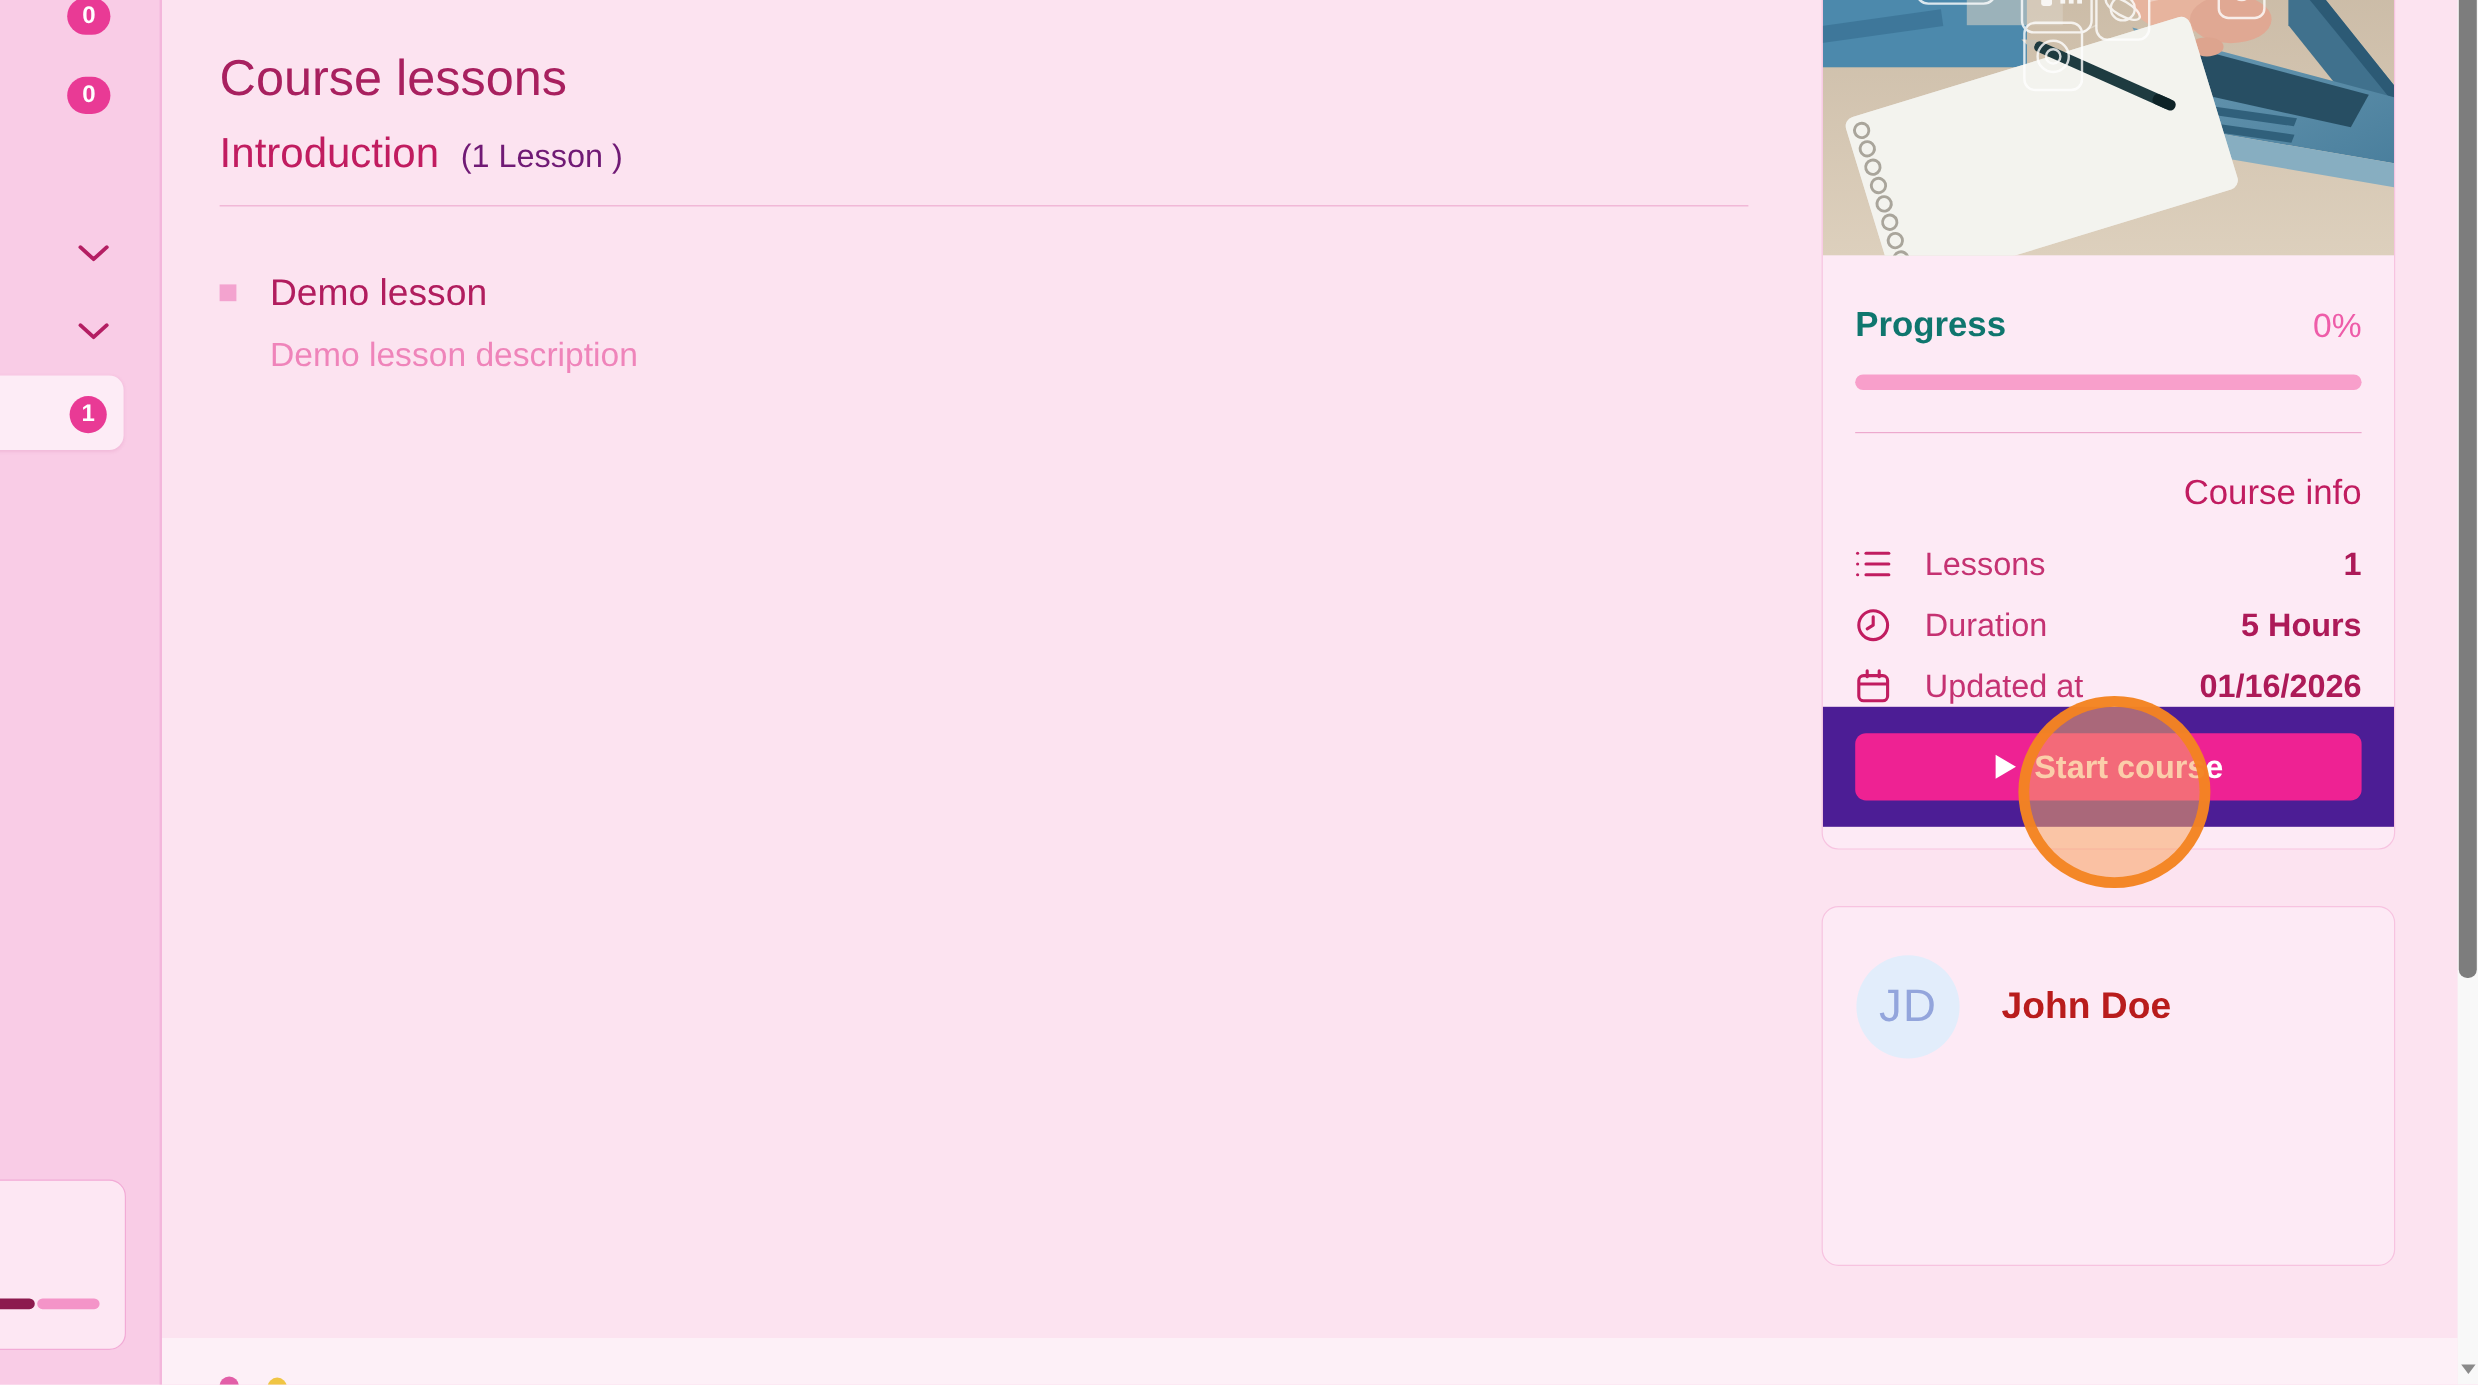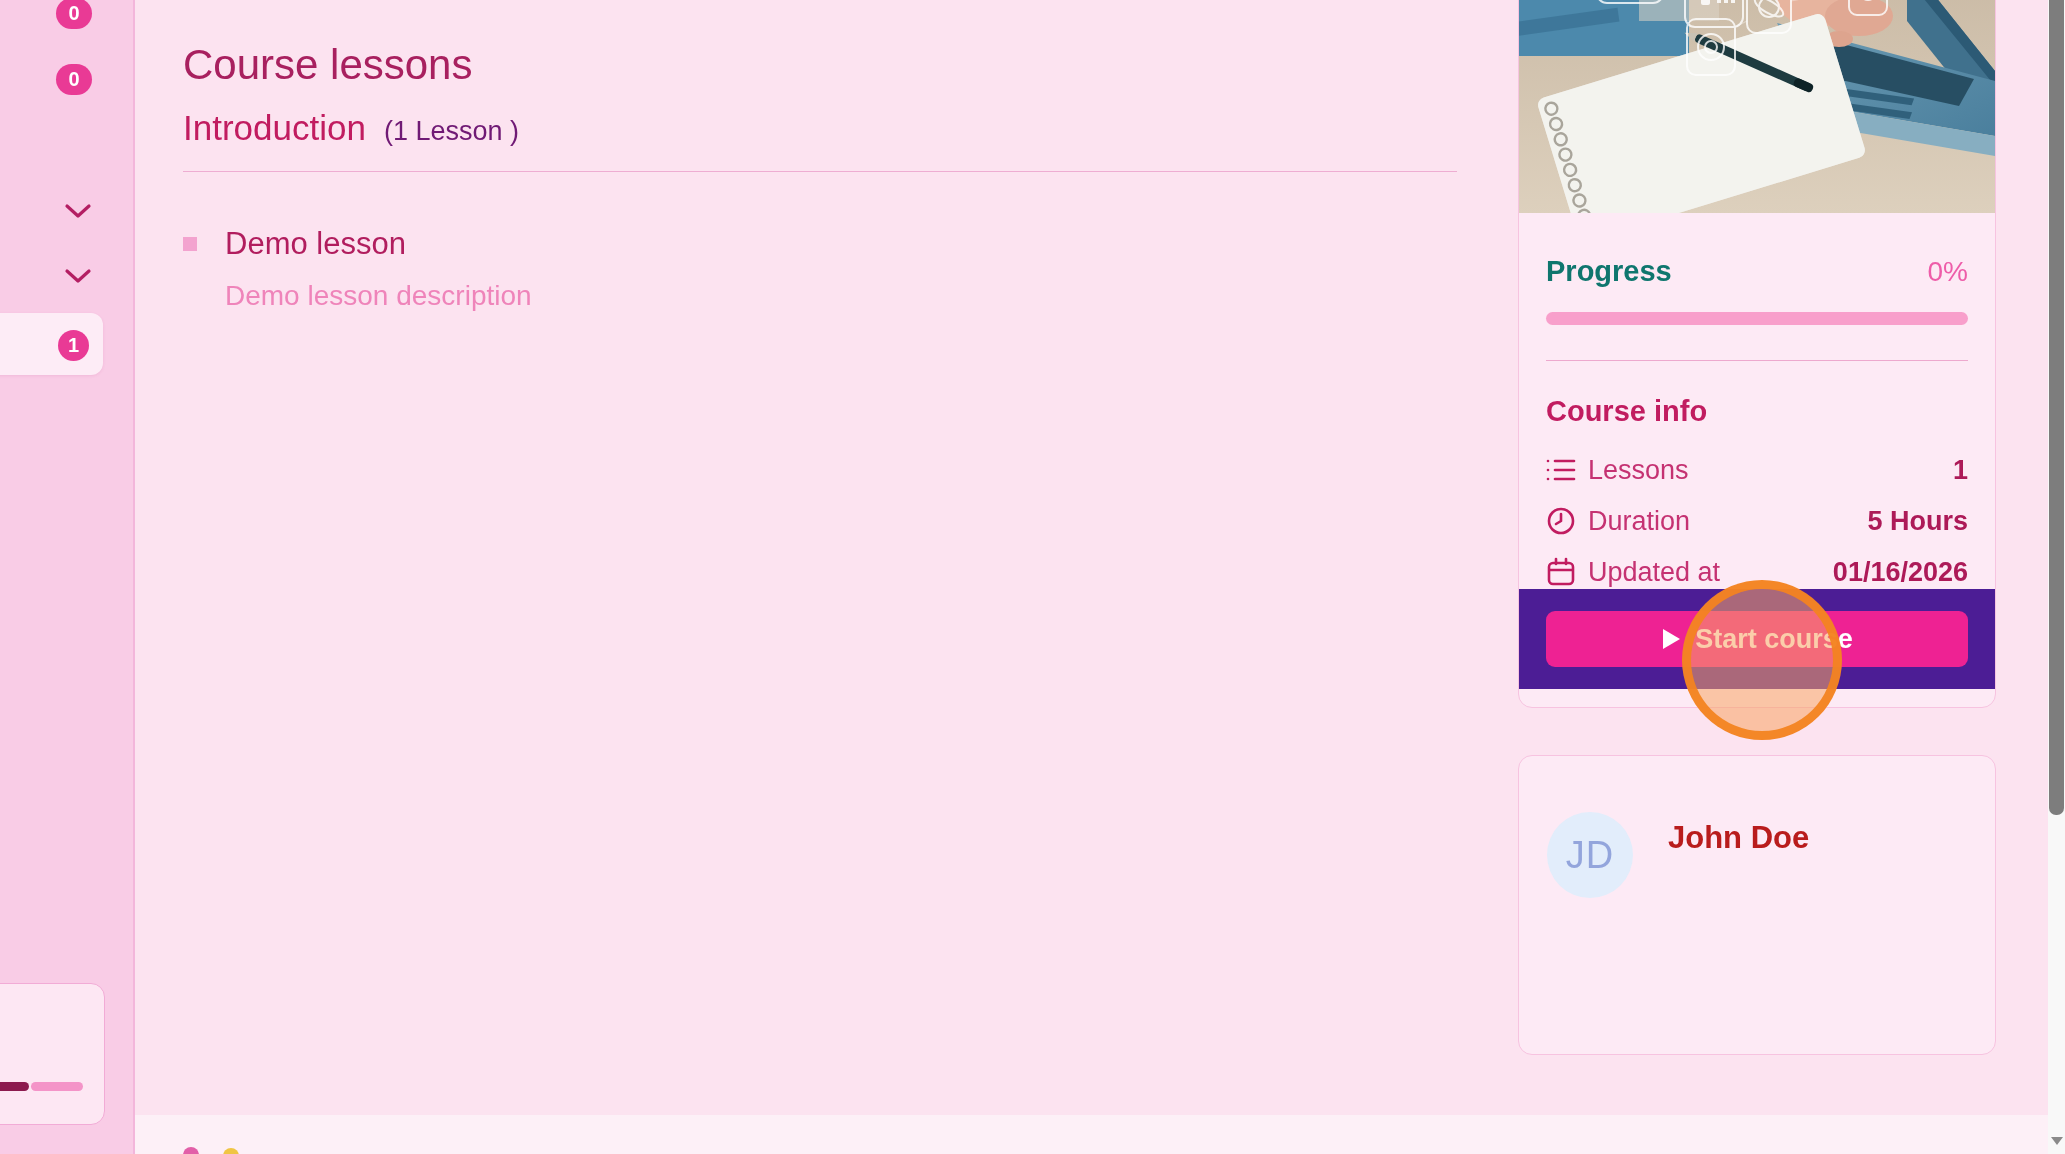--- a/index.html
+++ b/index.html
@@ -45,31 +45,31 @@
 
   .course-img{display:block;width:476px;height:252px;}
 
   .card-body{position:relative;padding:42px 27px 0;}
   .progress-row{display:flex;justify-content:space-between;align-items:center;margin-bottom:24px;}
   .progress-label{font-size:29px;font-weight:700;color:#0f766e;}
   .progress-value{font-size:28px;font-weight:400;color:#ee5da9;}
   .progress-track{height:13px;border-radius:7px;background:#f89fcb;overflow:hidden;margin-bottom:35px;}
   .progress-fill{height:100%;background:#ee2293;border-radius:7px;}
   .body-hr{height:1px;background:#eda9ce;border:none;margin:0 0 34px;}
-  .info-title{font-size:29px;font-weight:700;color:#c11c60;margin-bottom:26px;}
+  .info-title{font-size:29px;font-weight:400;color:#c11c60;margin-bottom:26px;text-align:right;}
   .info-row{display:flex;align-items:center;margin-bottom:19px;height:32px;}
   .info-icon{width:32px;display:flex;align-items:center;}
-  .info-label{font-size:27px;color:#c53272;margin-left:10px;flex:1;}
+  .info-label{font-size:27px;color:#c53272;margin-left:26px;flex:1;}
   .info-value{font-size:27px;font-weight:700;color:#ad1a58;}
 
   .btn{display:flex;align-items:center;justify-content:center;gap:14px;width:100%;height:56px;border:none;border-radius:9px;color:#fff;font-family:"Liberation Sans",sans-serif;font-size:27px;font-weight:700;cursor:pointer;}
   .btn-start{background:#ee2293;}
   .btn-courses{background:#8c1a4e;}
 
-  .avatar{position:absolute;left:28px;top:56px;width:86px;height:86px;border-radius:50%;background:#e2edfb;display:flex;align-items:center;justify-content:center;font-size:38px;font-weight:400;color:#93a5dc;letter-spacing:1px;}
+  .avatar{position:absolute;left:28px;top:40px;width:86px;height:86px;border-radius:50%;background:#e2edfb;display:flex;align-items:center;justify-content:center;font-size:38px;font-weight:400;color:#93a5dc;letter-spacing:1px;}
   .profile-name{position:absolute;left:149px;top:64px;font-size:31px;font-weight:700;color:#b91c1c;}
 
   
   .click-circle{position:absolute;left:1682px;top:580px;width:160px;height:160px;border-radius:50%;border:9px solid rgba(243,132,32,.95);background:rgba(248,166,100,.55);box-sizing:border-box;pointer-events:none;}
 
   
   .scrollbar{position:absolute;right:0;top:0;width:17px;height:1154px;background:#f8f8f8;}
   .scroll-thumb{position:absolute;left:1px;top:0;width:15px;height:815px;background:#7d7d7d;border-radius:0 0 7px 7px;}
   .scroll-arrow{position:absolute;left:3px;top:1137px;width:0;height:0;border-left:6px solid transparent;border-right:6px solid transparent;border-top:8px solid #8a8a8a;}
 </style>

